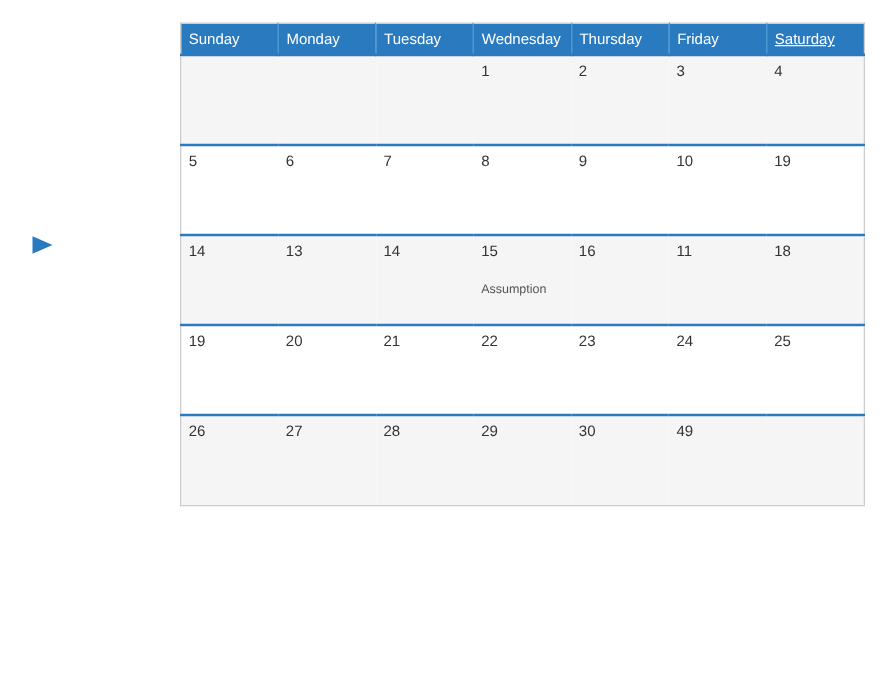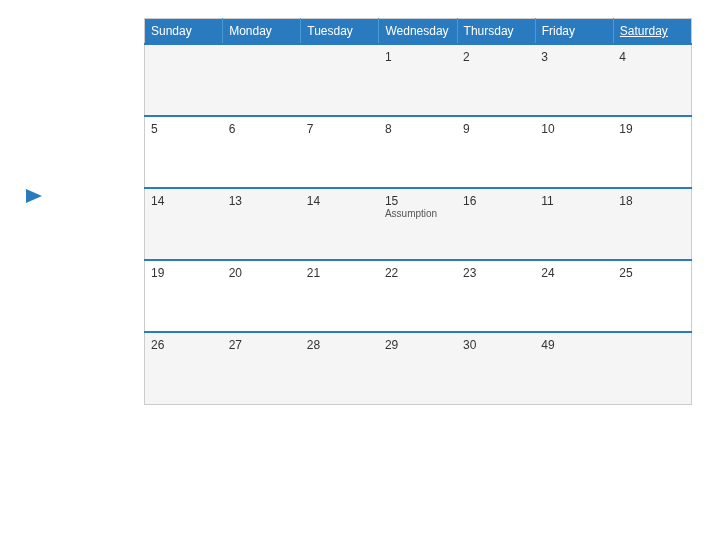--- a/index.html
+++ b/index.html
@@ -101,21 +101,21 @@
     }
     .day-num {
       font-size: 12px;
       color: #333;
       display: block;
     }
     .event-label {
       font-size: 10px;
       color: #555;
       display: block;
-      margin-top: 0;
+      margin-top: 18px;
     }
   </style>
 </head>
 <body>
 
 <div class="page">
   <div class="header">
     <div class="logo">
       <div style="display:flex;flex-direction:column;align-items:flex-start;">
         <span class="logo-text-general"></span>

